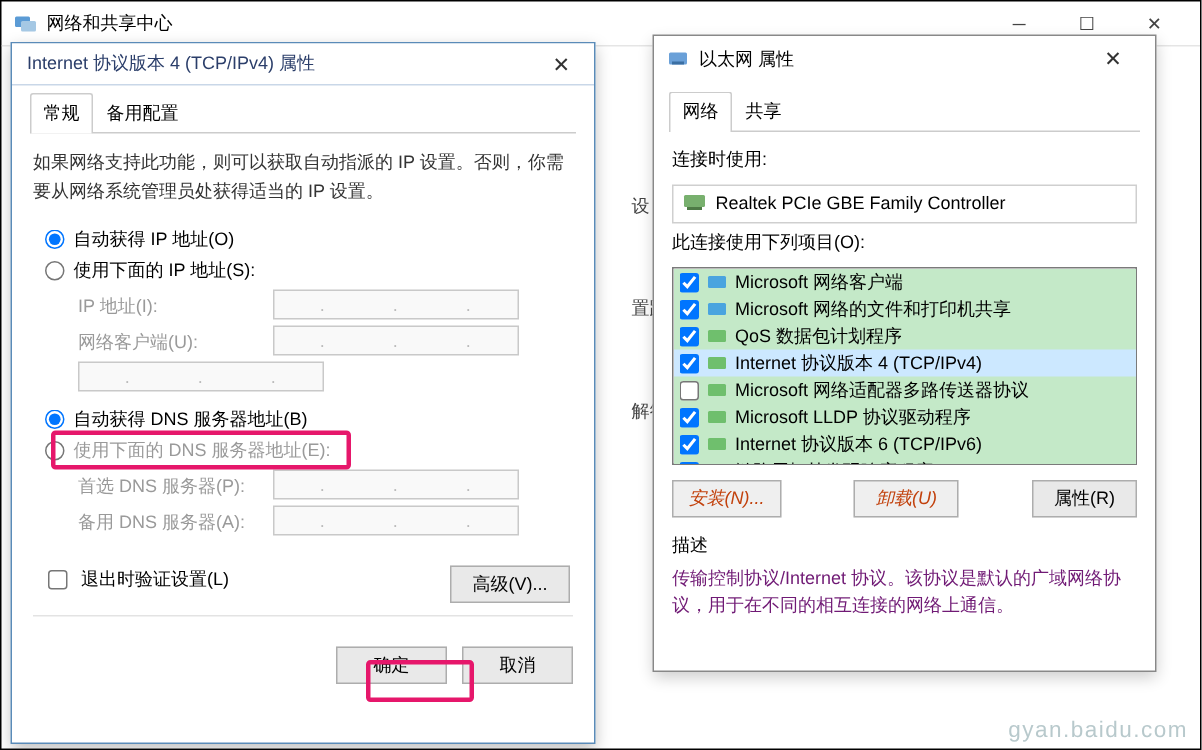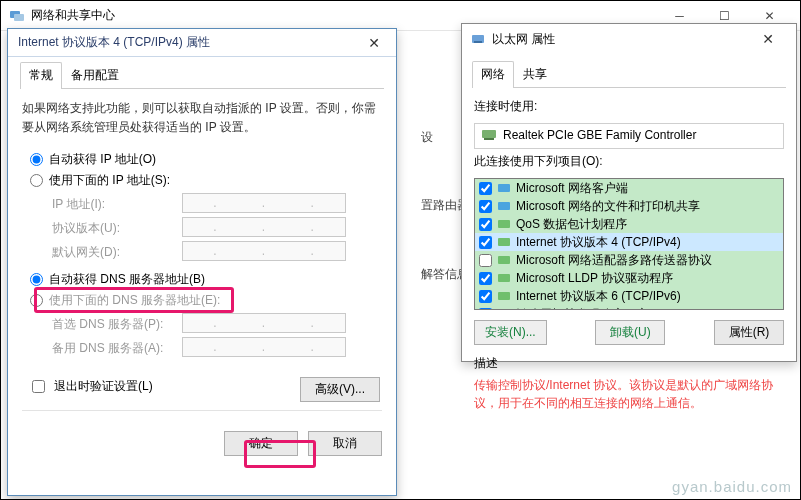--- a/index.html
+++ b/index.html
@@ -4,45 +4,45 @@
 <style>
   * { box-sizing: border-box; font-family: "Microsoft YaHei", "Segoe UI", sans-serif; font-size: 12px; }
   body { margin: 0; width: 801px; height: 500px; overflow: hidden; background: #fff; border: 1px solid #000; position: relative; }
   .parent-window { width: 100%; height: 100%; }
   .parent-title { height: 30px; display: flex; align-items: center; padding: 0 8px; border-bottom: 1px solid #e5e5e5; }
   .parent-title .title-icon { width: 16px; height: 16px; margin-right: 6px; }
   .win-controls { margin-left: auto; display: flex; }
   .win-controls > div { width: 45px; height: 28px; display: flex; align-items: center; justify-content: center; color: #444; }
   .parent-bg-text { position: absolute; left: 420px; top: 125px; color: #444; line-height: 1.9; font-size: 12px; }
   
-  .eth-dialog { position: absolute; left: 460px; top: 22px; width: 336px; height: 339px; background: #fff; border: 1px solid #888; box-shadow: 0 4px 10px rgba(0,0,0,0.2); }
+  .eth-dialog { position: absolute; left: 434px; top: 22px; width: 336px; height: 425px; background: #fff; border: 1px solid #888; box-shadow: 0 4px 10px rgba(0,0,0,0.2); }
   .eth-title { height: 30px; display: flex; align-items: center; padding: 0 8px; }
   .eth-title .title-icon { width:16px;height:16px;margin-right:6px; }
   .eth-close { margin-left:auto; width:40px; display:flex; justify-content:center; color:#333; font-size:14px; }
   .eth-body { padding: 6px 12px 10px; }
   .tab-strip { display:flex; border-bottom:1px solid #ccc; margin: 0 -2px 10px; }
   .tab { padding: 4px 8px 5px; border:1px solid transparent; border-bottom:none; position:relative; top:1px; }
   .tab.active { border-color:#ccc; background:#fff; border-radius:2px 2px 0 0; }
   .eth-row { margin: 3px 0 8px; }
   .adapter { display:flex; align-items:center; gap:6px; padding:4px 0 6px 6px; }
   .adapter-icon { width:16px;height:14px; }
   .btn-row { display:flex; justify-content:flex-end; margin: 4px 0 6px; }
   .btn { border:1px solid #adadad; background:#e9e9e9; padding:3px 14px; min-width:74px; text-align:center; cursor:default; font-size:12px; }
   .btn.small { padding:3px 10px; min-width:70px; }
   .list-box { border:1px solid #7a7a7a; height:132px; overflow-x:scroll; overflow-y:hidden; position:relative; background:#c4e9c8; }
   .list-inner { min-width: 360px; }
   .list-item { display:flex; align-items:center; gap:5px; padding:2px 4px; white-space:nowrap; height:18px; }
   .list-item input[type=checkbox]{ margin:0; width:13px; height:13px; }
   .proto-icon { width:14px;height:14px; }
   .list-item.sel { background:#cce8ff; }
   .triple-btn { display:flex; gap:10px; justify-content:space-between; margin-top:10px; }
-  .btn.dis { color:#15803d; background:#efefef; }
+  .btn.dis { color:#c2410c; background:#efefef;font-style:italic; }
   .desc-group { margin-top:10px; }
   .desc-label { margin-bottom:2px; }
-  .desc-box { border:0; padding:2px 0; color:#ef4444; line-height:1.5; }
+  .desc-box { border:0; padding:2px 0; color:#701a75; line-height:1.5; }
 
   
   .ipv4-dialog { position: absolute; left: 6px; top: 27px; width: 390px; height: 468px; background:#fff; border:1px solid #5a8bb8; box-shadow: 0 4px 10px rgba(0,0,0,0.25); }
   .ipv4-title { height:28px; background:#fff; display:flex; align-items:center; padding:0 10px; color:#2b3e6a; font-size:12px; border-bottom:1px solid #c9d7e8; }
   .ipv4-title .close { margin-left:auto; font-size:14px; color:#333; padding:0 6px; }
   .ipv4-body { padding: 4px 14px 8px; }
   .ipv4-tabs { display:flex; border-bottom:1px solid #ccc; margin-bottom:10px; }
   .ipv4-tabs .tab { font-size:12px; }
   .intro { line-height:1.6; color:#333; margin: 4px 0 14px; }
   .field-group { padding-left:8px; margin-bottom:6px; }
@@ -206,33 +206,32 @@
             <span></span>
             <span class="dot">.</span>
             <span></span>
             <span class="dot">.</span>
             <span></span>
             <span class="dot">.</span>
             <span></span>
           </div>
         </div>
       <div class="kv">
-          <label>协议版本(U):</label>
-          <div class="ip-input">
-            <span></span>
-            <span class="dot">.</span>
-            <span></span>
-            <span class="dot">.</span>
-            <span></span>
-            <span class="dot">.</span>
-            <span></span>
-          </div>
-        </div>
-      <div class="kv">
-          <label>默认网关(D):</label>
+          <label>网络客户端(U):</label>
+          <div class="ip-input">
+            <span></span>
+            <span class="dot">.</span>
+            <span></span>
+            <span class="dot">.</span>
+            <span></span>
+            <span class="dot">.</span>
+            <span></span>
+          </div>
+        </div>
+      <div class="kv">
           <div class="ip-input">
             <span></span>
             <span class="dot">.</span>
             <span></span>
             <span class="dot">.</span>
             <span></span>
             <span class="dot">.</span>
             <span></span>
           </div>
         </div>

